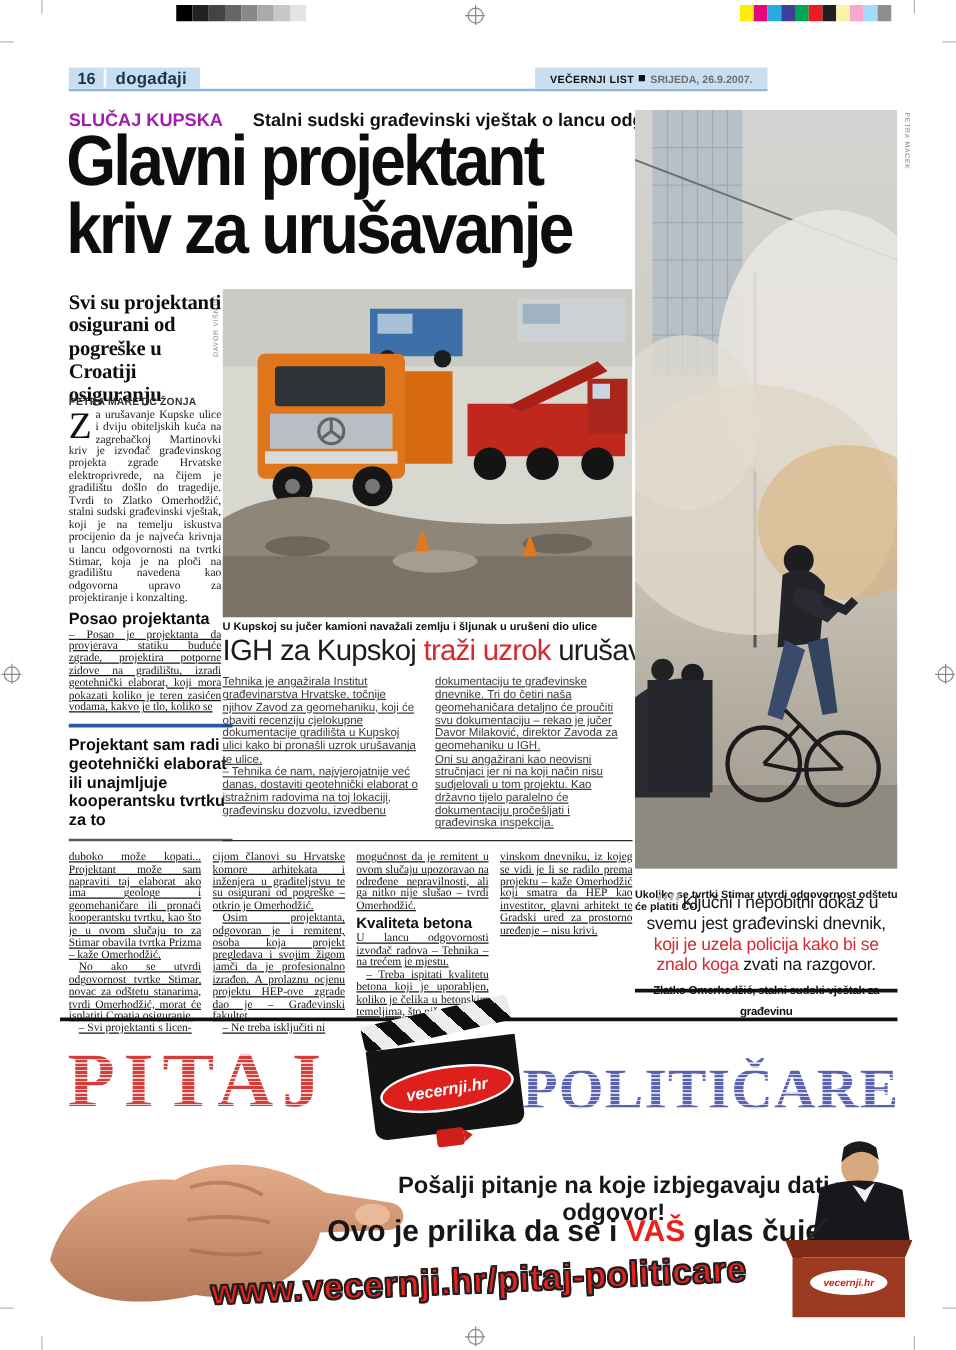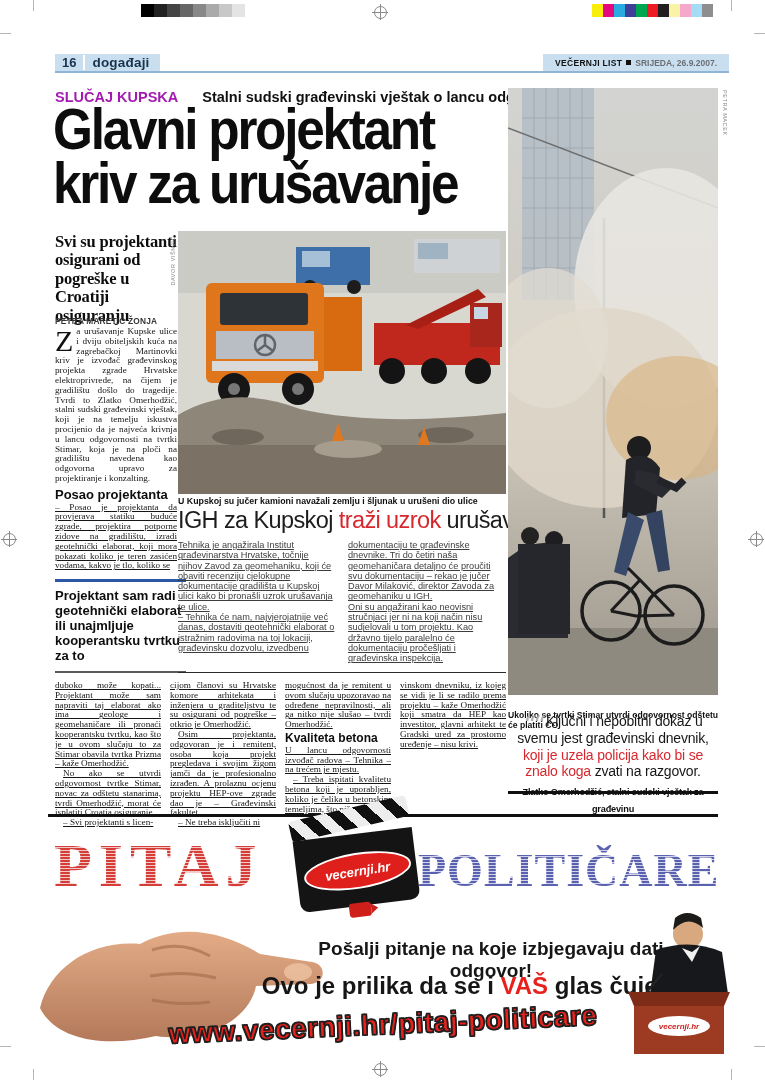--- a/index.html
+++ b/index.html
@@ -15,21 +15,21 @@
   .regmark::before{content:"";position:absolute;left:4.5px;top:-3px;width:1px;height:16px;background:#8a8a8a;}
   .regmark::after{content:"";position:absolute;top:4.5px;left:-3px;height:1px;width:16px;background:#8a8a8a;}
   .rm-top{left:374px;top:6px}.rm-left{left:3px;top:533px}.rm-right{left:750px;top:533px}.rm-bottom{left:374px;top:1063px}
   .crop{position:absolute;background:#b5b5b5;}
   .c1{left:33px;top:0;width:1px;height:11px}.c2{left:0;top:33px;width:11px;height:1px}
   .c3{left:731px;top:0;width:1px;height:11px}.c4{left:754px;top:33px;width:11px;height:1px}
   .c5{left:33px;top:1069px;width:1px;height:11px}.c6{left:0;top:1046px;width:11px;height:1px}
   .c7{left:731px;top:1069px;width:1px;height:11px}.c8{left:754px;top:1046px;width:11px;height:1px}
 
   
-  .header{position:absolute;left:55px;top:54px;width:674px;height:17px;border-bottom:2px solid #8fb4d6;display:flex;}
+  .header{position:absolute;left:55px;top:54px;width:559px;height:17px;border-bottom:2px solid #8fb4d6;display:flex;}
   .header-left{background:#c9dff0;display:flex;align-items:center;padding:0 10px 0 4px;}
   .page-num{font-weight:700;font-size:13px;color:#17344f;padding:0 7px 0 3px;border-right:2px solid #fff;margin-right:7px;}
   .section-name{font-weight:700;font-size:13.5px;color:#17344f;letter-spacing:0.2px;}
   .header-spacer{flex:1;}
   .header-right{background:#c9dff0;display:flex;align-items:center;padding:0 12px;font-size:8.5px;white-space:nowrap;}
   .masthead{font-weight:700;color:#101010;letter-spacing:0.3px;}
   .hsq{width:5px;height:5px;background:#101010;margin:0 4px;}
   .header-date{color:#6b6f73;font-weight:700;}
 
   

